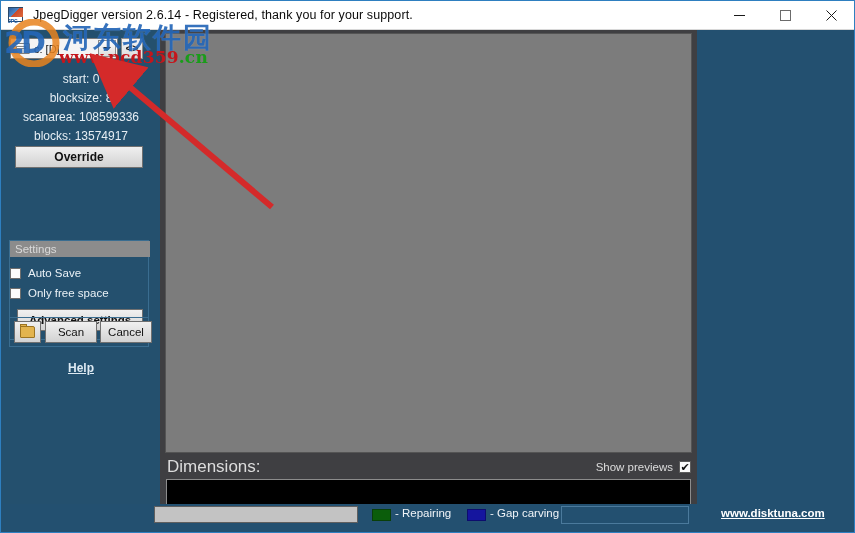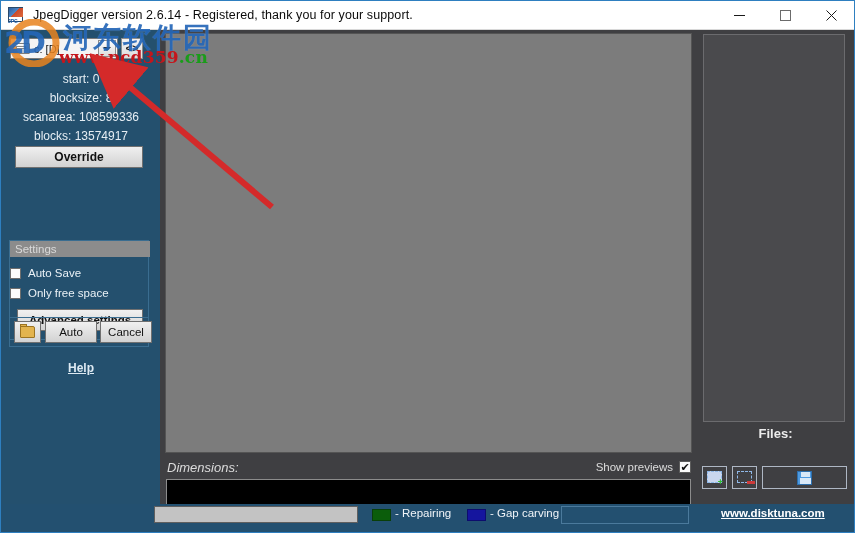--- a/index.html
+++ b/index.html
@@ -201,21 +201,21 @@
     position: absolute; left: 5px; top: 3px;
     width: 527px; height: 420px;
     background: #7c7c7c;
     border: 1px solid #545454;
   }
   .dims-row {
     position: absolute; left: 7px; top: 428px;
     width: 524px; height: 18px;
     display: flex; align-items: center;
   }
-  .dims-label { font-size: 13px; color: #dcdcdc; font-style: italic; }
+  .dims-label { font-size: 17px; color: #dcdcdc; }
   .showprev-wrap {
     margin-left: auto; display: flex; align-items: center; gap: 6px;
   }
   .showprev-lbl { font-size: 11.5px; color: #dcdcdc; }
   .showprev-box {
     width: 12px; height: 12px; background: #fbfbfb;
     border: 1px solid #5d5d5d;
     display: flex; align-items: center; justify-content: center;
     color: #111; font-size: 11px; line-height: 1;
   }
@@ -433,21 +433,21 @@
       <div class="adv-btn">Advanced settings</div>
     </div>
 
     <div class="action-group">
       <div class="act-btn act-folder">
         <span class="folder-ico">
           <span class="tab"></span>
             <span class="back"></span>
         </span>
       </div>
-      <div class="act-btn act-scan">Auto</div>
+      <div class="act-btn act-scan">Scan</div>
       <div class="act-btn act-cancel">Cancel</div>
     </div>
 
     <div class="help-link">Help</div>
   </div>
 
   <div class="center">
     <div class="preview-area"></div>
 
     <div class="dims-row">
@@ -464,44 +464,20 @@
       <span class="ent-legend">
         <span class="ent-lo">Lo</span>
         <span class="ent-grad"></span>
         <span class="ent-hi">Hi</span>
         <span class="ent-sw"></span>
         <span class="ent-enc">Encrypted</span>
       </span>
     </div>
   </div>
 
-  <div class="right">
-    <div class="files-list"></div>
-    <div class="files-title">Files:</div>
-    <div class="file-actions">
-      <div class="fa-btn fa-add">
-        <span class="ic-select">
-          <span class="rect"></span>
-            <span class="plus">+</span>
-        </span>
-      </div>
-      <div class="fa-btn fa-rem">
-        <span class="ic-select rem">
-          <span class="rect"></span>
-            <span class="minus"></span>
-        </span>
-      </div>
-      <div class="fa-btn fa-save">
-        <span class="ic-floppy">
-          <span class="shutter"></span>
-            <span class="label"></span>
-        </span>
-      </div>
-    </div>
-  </div>
 
   <div class="statusbar"></div>
   <div class="progress-bar"></div>
   <div class="legend-rep-sw"></div>
   <div class="legend-rep-lbl">- Repairing</div>
   <div class="legend-gap-sw"></div>
   <div class="legend-gap-lbl">- Gap carving</div>
   <div class="status-field"></div>
   <div class="site-link">www.disktuna.com</div>
 

